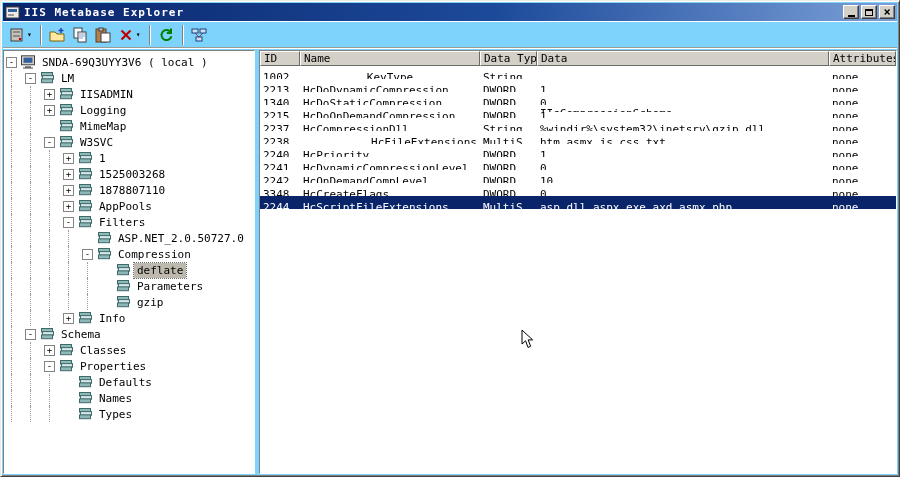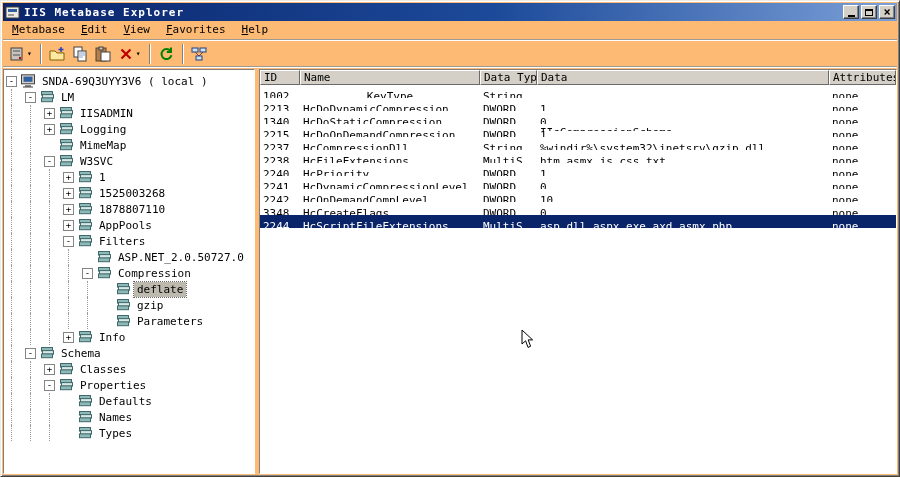--- a/index.html
+++ b/index.html
@@ -1,20 +1,20 @@
 <!DOCTYPE html>
 <html><head>
 <meta charset="utf-8">
 <style>
   html,body{margin:0;padding:0;}
   body{width:900px;height:477px;overflow:hidden;background:#808080;
        font-family:"DejaVu Sans Mono","Liberation Mono",monospace;}
   *{box-sizing:border-box;}
 
-  .window{position:absolute;left:0;top:0;width:900px;height:477px;background:#fdba74;
+  .window{position:absolute;left:0;top:0;width:900px;height:477px;background:#7dd3fc;
           border:1px solid #404040;border-top-color:#efece6;border-left-color:#efece6;
           box-shadow:inset 1px 1px 0 #fff, inset -1px -1px 0 #808080;
           padding:2px;display:flex;flex-direction:column;}
 
   
   .titlebar{height:18px;flex:none;background:linear-gradient(90deg,#0a246a 0%,#1c4a9a 55%,#7ba0d8 100%);
             display:flex;align-items:center;padding:0 2px;color:#fff;}
   .app-icon{width:16px;height:14px;flex:none;margin-right:3px;}
   .title-text{flex:1;font-size:11px;font-weight:bold;letter-spacing:1px;white-space:nowrap;overflow:hidden;}
   .tb-ctl{width:16px;height:14px;flex:none;margin-left:2px;background:#d4d0c8;
@@ -86,27 +86,20 @@
     <span class="title-text">IIS Metabase Explorer</span>
     <span class="tb-ctl">
         <span class="glyph-min"></span>
       </span>
     <span class="tb-ctl">
         <span class="glyph-max"></span>
       </span>
     <span class="tb-ctl glyph-close"></span>
   </div>
 
-  <div class="menubar">
-      <div class="menu-item"><u>M</u>etabase</div>
-      <div class="menu-item"><u>E</u>dit</div>
-      <div class="menu-item"><u>V</u>iew</div>
-      <div class="menu-item"><u>F</u>avorites</div>
-      <div class="menu-item"><u>H</u>elp</div>
-    </div>
 
   <div class="toolbar">
       <div class="tb-button">
         <span class="tb-icon"><svg width="16" height="16" viewBox="0 0 16 16">
             <rect x="2" y="2" width="11" height="12" fill="#c8c4bc" stroke="#404040"></rect>
             <rect x="4" y="4" width="7" height="2" fill="#8a8a8a"></rect>
             <rect x="4" y="8" width="7" height="2" fill="#8a8a8a"></rect>
             <circle cx="11" cy="12" r="1.2" fill="#c00000"></circle>
           </svg></span>
         <span class="dd-arrow">▾</span>
@@ -355,37 +348,37 @@
           <span class="guide"></span>
           <span class="guide"></span>
           <span class="expand-spacer"></span>
           <span class="tree-icon"><svg width="16" height="14" viewBox="0 0 16 14">
               <g stroke="#3f6a6a" stroke-width="1">
                 <rect x="2.5" y="1.5" width="11" height="3.6" fill="#8fb8b8"></rect>
                 <rect x="3.5" y="4.6" width="11" height="3.6" fill="#d8e8e8"></rect>
                 <rect x="2.5" y="7.9" width="11" height="3.8" fill="#8fb8b8"></rect>
               </g>
             </svg></span>
+          <span class="tree-label">Parameters</span>
+        </div>
+        <div class="tree-row">
+          <span class="guide"></span>
+          <span class="guide"></span>
+          <span class="guide"></span>
+          <span class="guide"></span>
+          <span class="guide"></span>
+          <span class="expand-spacer"></span>
+          <span class="tree-icon"><svg width="16" height="14" viewBox="0 0 16 14">
+              <g stroke="#3f6a6a" stroke-width="1">
+                <rect x="2.5" y="1.5" width="11" height="3.6" fill="#8fb8b8"></rect>
+                <rect x="3.5" y="4.6" width="11" height="3.6" fill="#d8e8e8"></rect>
+                <rect x="2.5" y="7.9" width="11" height="3.8" fill="#8fb8b8"></rect>
+              </g>
+            </svg></span>
           <span class="tree-label">gzip</span>
-        </div>
-        <div class="tree-row">
-          <span class="guide"></span>
-          <span class="guide"></span>
-          <span class="guide"></span>
-          <span class="guide"></span>
-          <span class="guide"></span>
-          <span class="expand-spacer"></span>
-          <span class="tree-icon"><svg width="16" height="14" viewBox="0 0 16 14">
-              <g stroke="#3f6a6a" stroke-width="1">
-                <rect x="2.5" y="1.5" width="11" height="3.6" fill="#8fb8b8"></rect>
-                <rect x="3.5" y="4.6" width="11" height="3.6" fill="#d8e8e8"></rect>
-                <rect x="2.5" y="7.9" width="11" height="3.8" fill="#8fb8b8"></rect>
-              </g>
-            </svg></span>
-          <span class="tree-label">Parameters</span>
         </div>
         <div class="tree-row">
           <span class="guide"></span>
           <span class="guide"></span>
           <span class="guide"></span>
           <span class="expand-box">+</span>
           <span class="tree-icon"><svg width="16" height="14" viewBox="0 0 16 14">
               <g stroke="#3f6a6a" stroke-width="1">
                 <rect x="2.5" y="1.5" width="11" height="3.6" fill="#8fb8b8"></rect>
                 <rect x="3.5" y="4.6" width="11" height="3.6" fill="#d8e8e8"></rect>
@@ -515,21 +508,21 @@
           </div>
           <div class="list-row">
             <div class="cell" style="width: 40px;">2237</div>
             <div class="cell" style="width: 180px;">HcCompressionDll</div>
             <div class="cell" style="width: 57px;">String...</div>
             <div class="cell" style="width: 292px;">%windir%\system32\inetsrv\gzip.dll</div>
             <div class="cell flex">none</div>
           </div>
           <div class="list-row">
             <div class="cell" style="width: 40px;">2238</div>
-            <div class="cell" style="width: 180px;">HcFileExtensions</div>
+            <div class="cell" style="width: 180px; text-align: right;">HcFileExtensions</div>
             <div class="cell" style="width: 57px;">MultiS...</div>
             <div class="cell" style="width: 292px;">htm,asmx,js,css,txt</div>
             <div class="cell flex">none</div>
           </div>
           <div class="list-row">
             <div class="cell" style="width: 40px;">2240</div>
             <div class="cell" style="width: 180px;">HcPriority</div>
             <div class="cell" style="width: 57px;">DWORD</div>
             <div class="cell" style="width: 292px;">1</div>
             <div class="cell flex">none</div>

